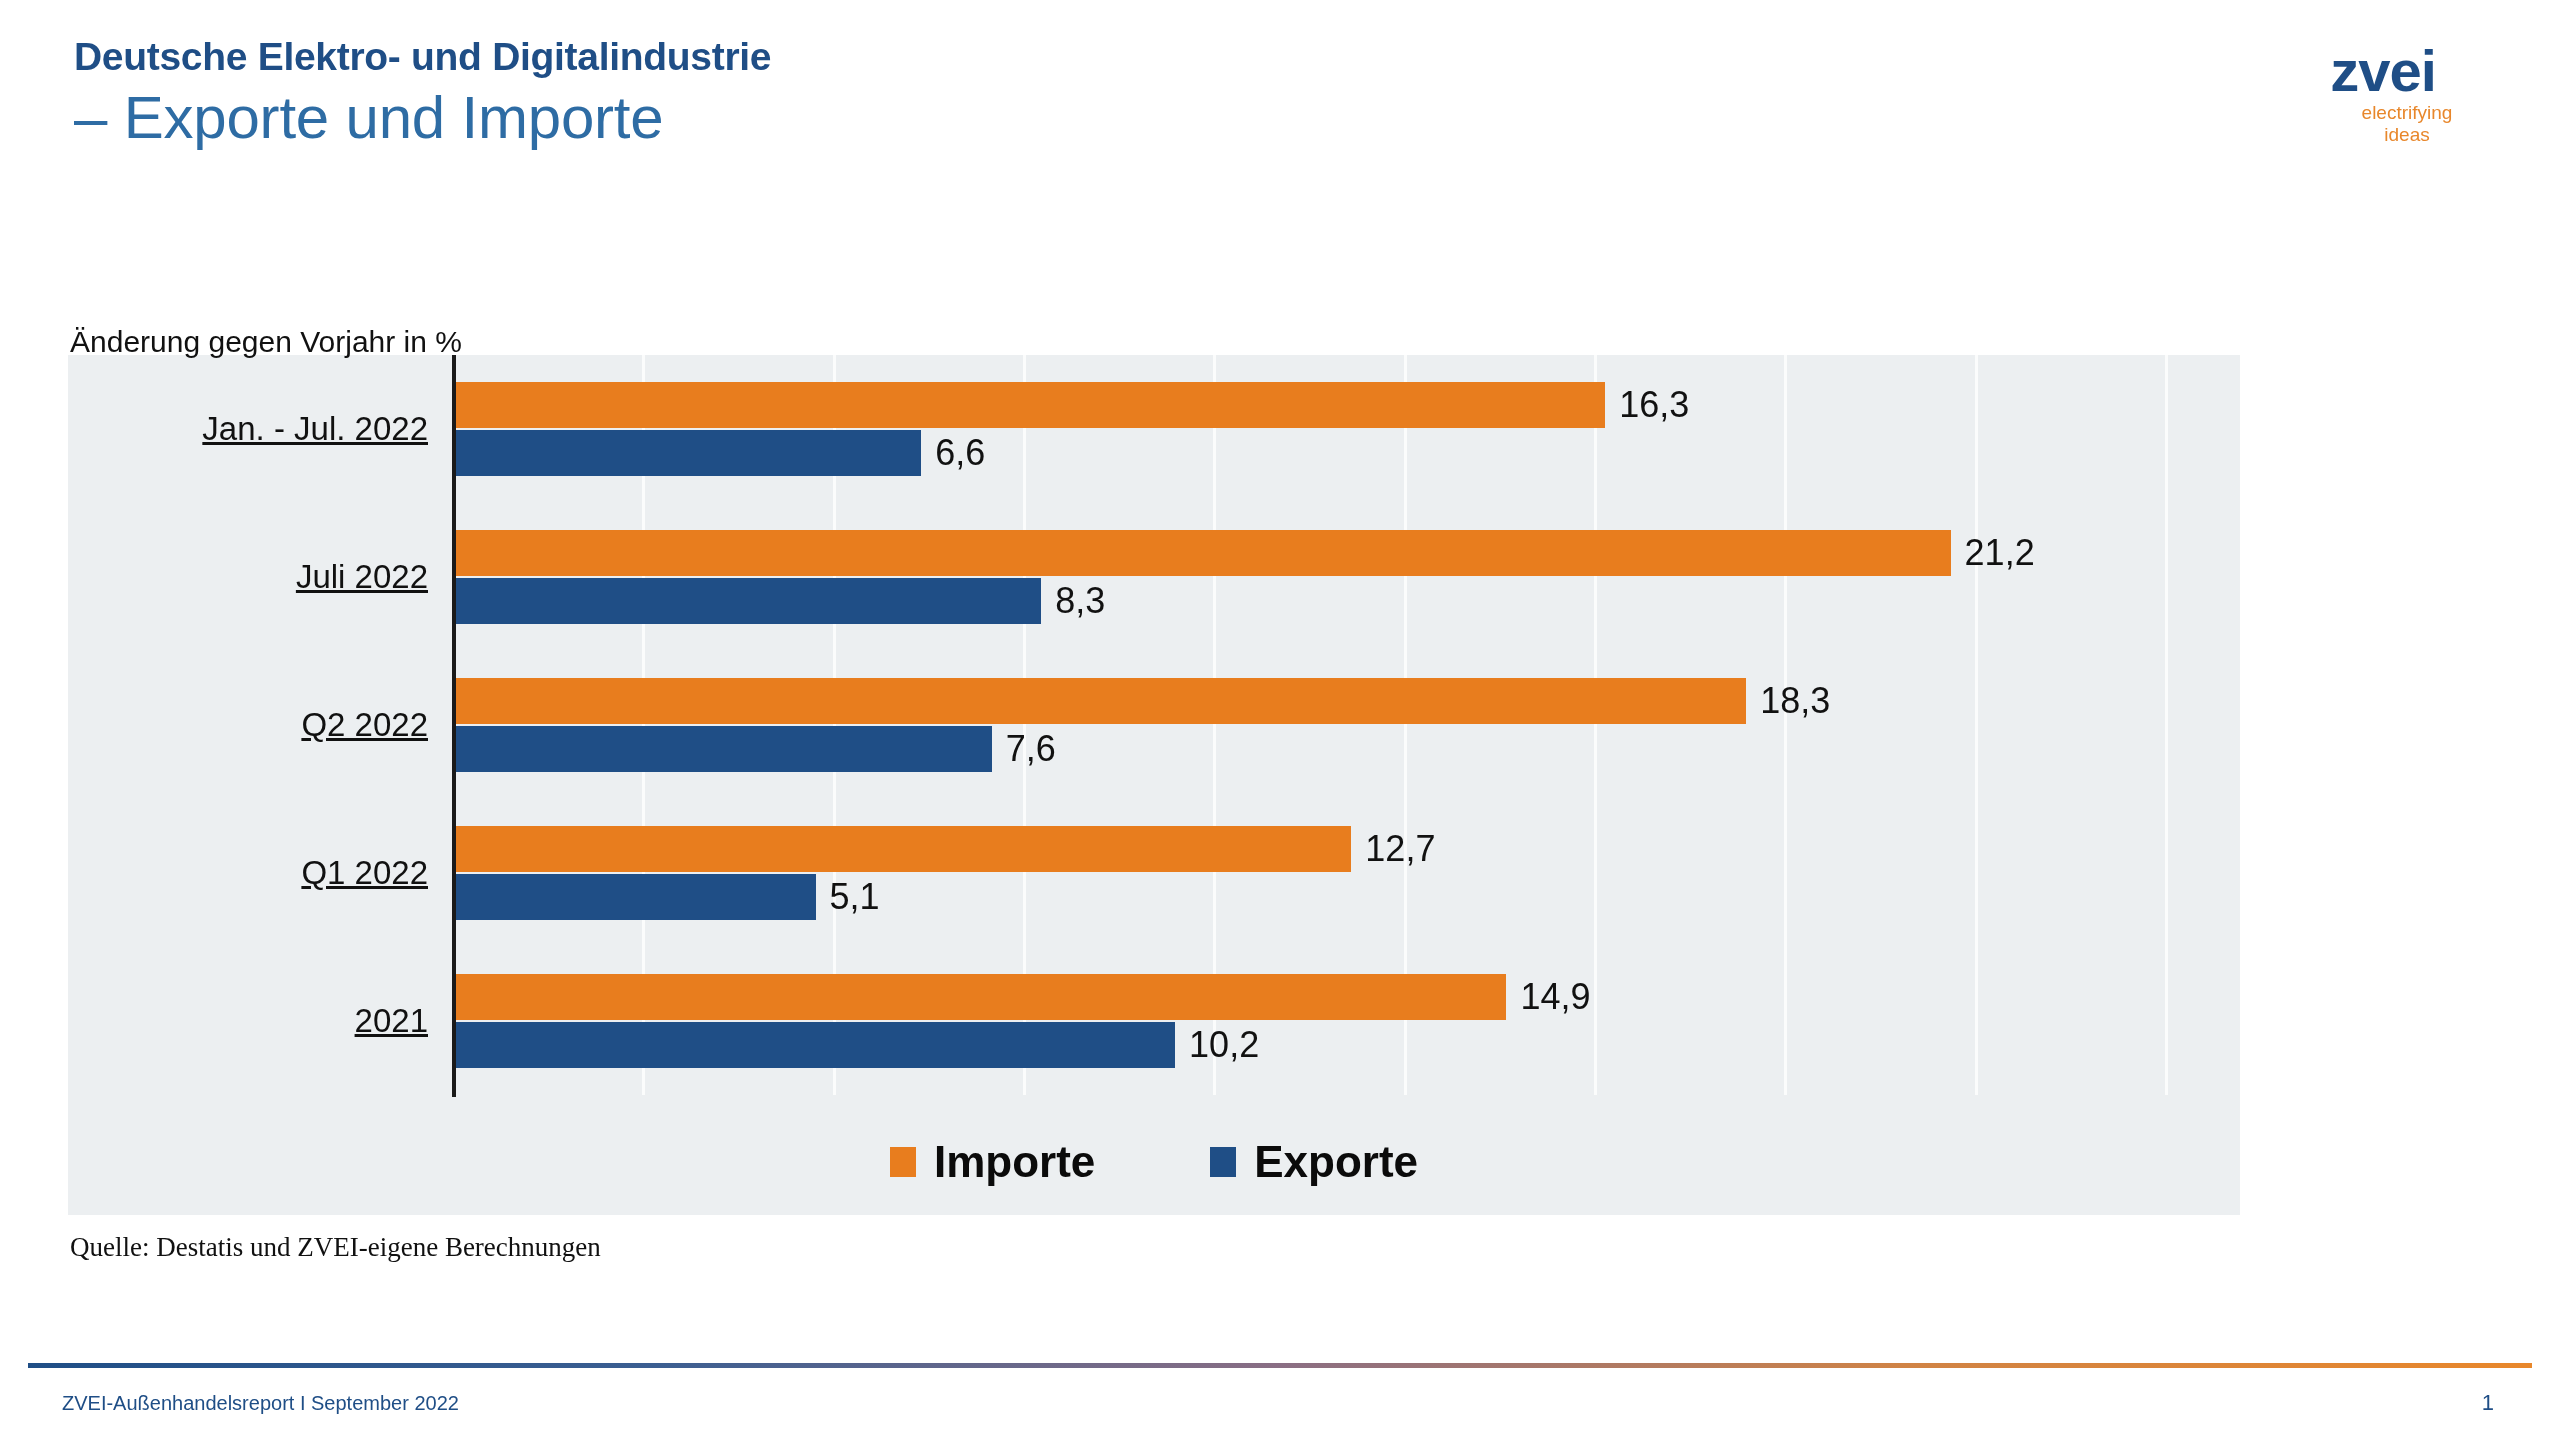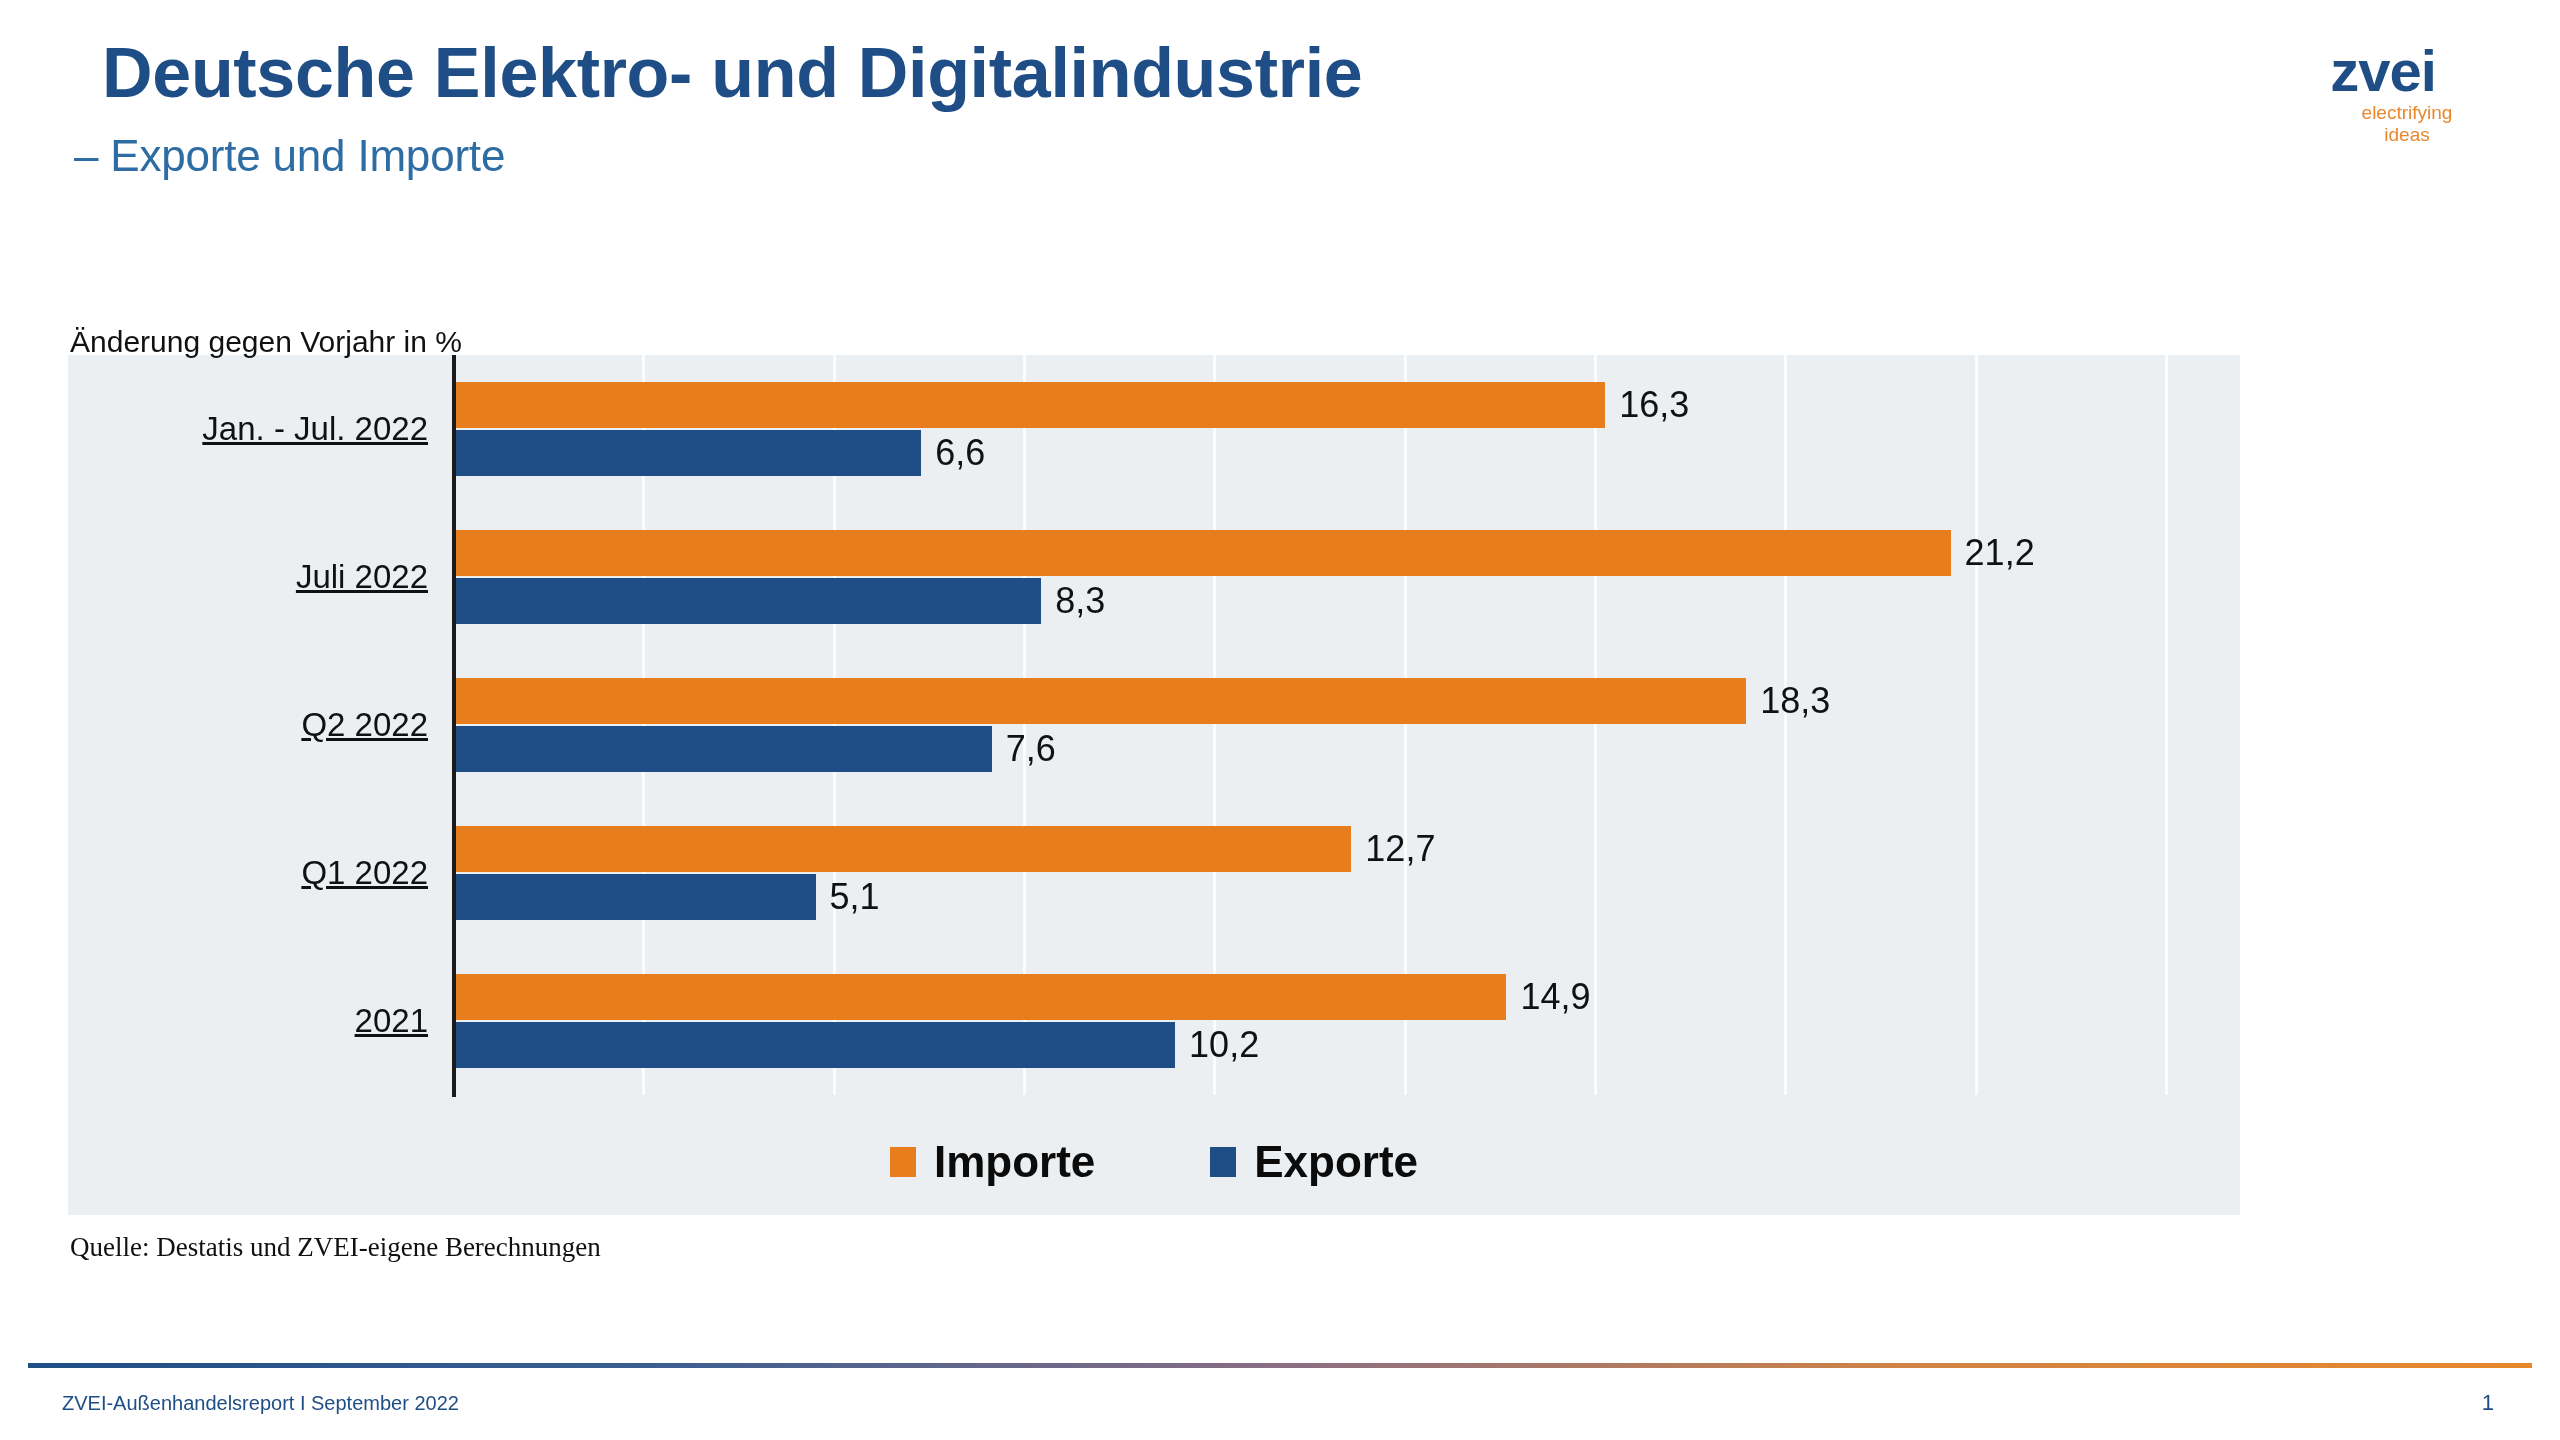--- a/index.html
+++ b/index.html
@@ -16,34 +16,33 @@
   }
 
   
   .slide-title {
     position: absolute;
     left: 74px;
     top: 36px;
     line-height: 1.08;
   }
   .slide-title .line1 {
-    font-size: 70px;
+    font-size: 39px;
     font-weight: bold;
     color: #1F4E86;
     letter-spacing: -0.3px;
     white-space: nowrap;
-    margin-left: 28px;
   }
   .slide-title .line2 {
-    font-size: 44px;
+    font-size: 60px;
     font-weight: normal;
     color: #2E6CA4;
     letter-spacing: -0.2px;
     white-space: nowrap;
-    margin-top: 20px;
+    margin-top: 8px;
   }
 
   
   .logo {
     position: absolute;
     right: 62px;
     top: 42px;
     width: 230px;
     text-align: right;
   }

